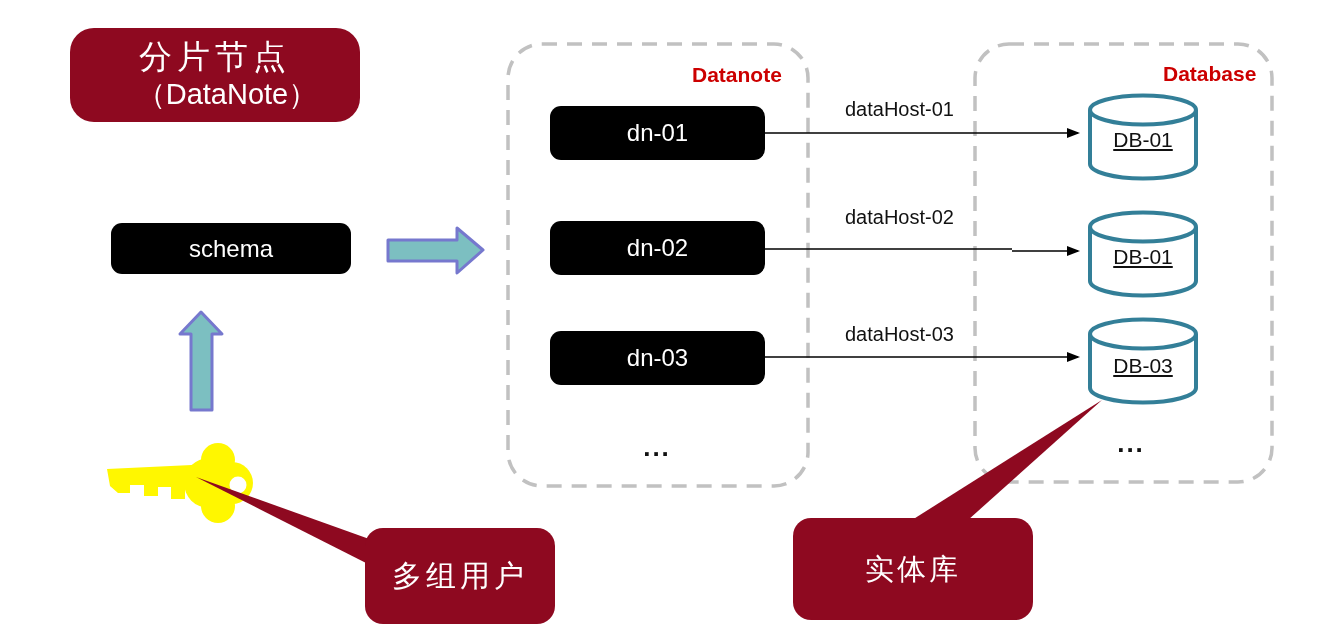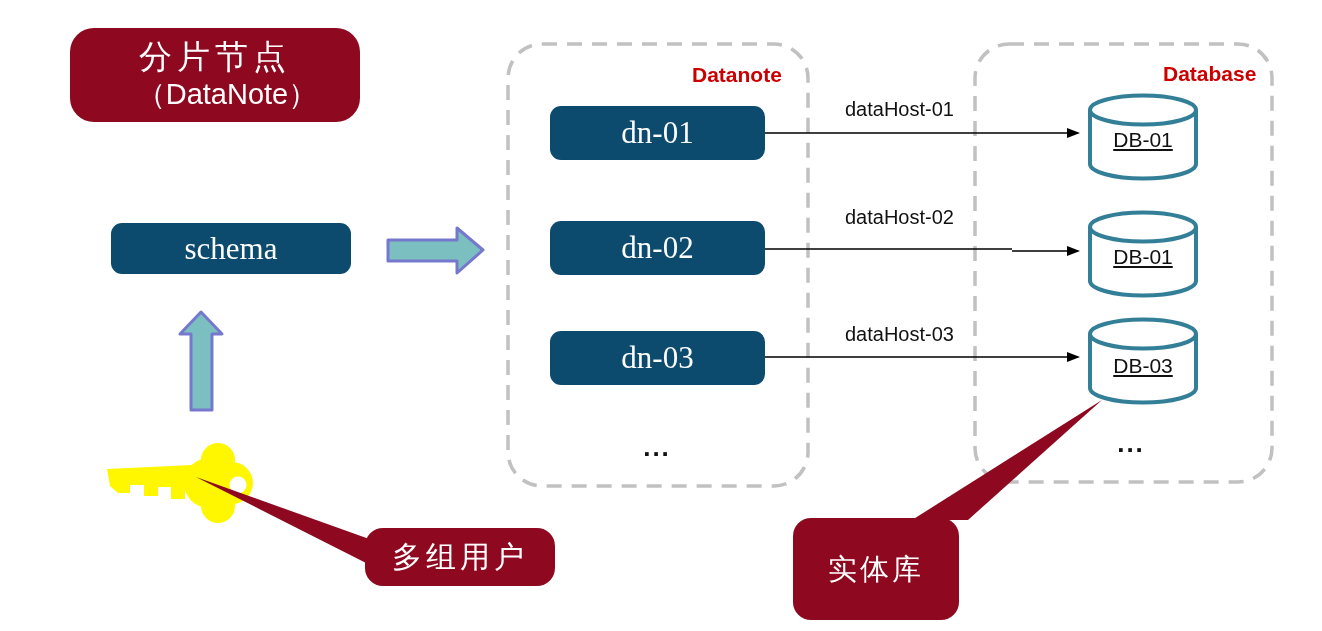--- a/index.html
+++ b/index.html
@@ -26,29 +26,28 @@
     text-align: center;
     z-index: 3;
   }
   .title-box { left: 70px; top: 28px; width: 290px; height: 94px; border-radius: 24px; }
   .title-cn { font-family: Liberation Serif, serif; font-size: 33px; letter-spacing: 5px; line-height: 1.2; }
   .title-en { font-family: "Liberation Sans", sans-serif; font-size: 29px; line-height: 1.2; margin-left: 24px; }
 
   
   .green-box {
     position: absolute;
-    background: #0c4a6e;
+    background: #000000;
     color: #ffffff;
     border-radius: 11px;
     display: flex;
     align-items: center;
     justify-content: center;
     z-index: 3;
-    font-size: 31px;
-    font-family: Liberation Serif, serif;
+    font-size: 24px;
   }
   .schema-box { left: 111px; top: 223px; width: 240px; height: 51px; }
   .dn-box { left: 550px; width: 215px; height: 54px; }
   .dn-1 { top: 106px; }
   .dn-2 { top: 221px; }
   .dn-3 { top: 331px; }
 
   
   .group-label {
     position: absolute;
@@ -94,24 +93,24 @@
     text-align: center;
     font-size: 26px;
     font-weight: bold;
     color: #111111;
     z-index: 3;
     letter-spacing: 2px;
   }
   .ellipsis-left { left: 629px; top: 432px; }
   .ellipsis-right { left: 1103px; top: 428px; }
 
-  .users-callout { left: 365px; top: 528px; width: 190px; height: 58px; border-radius: 18px; justify-content: center; }
+  .users-callout { left: 365px; top: 528px; width: 190px; height: 96px; border-radius: 18px; justify-content: center; }
   .users-callout .cn { font-family: "DejaVu Serif", serif; font-size: 30px; letter-spacing: 4px; }
 
-  .datahost-callout { left: 793px; top: 518px; width: 166px; height: 102px; border-radius: 18px; gap: 44px; }
+  .datahost-callout { left: 793px; top: 518px; width: 240px; height: 102px; border-radius: 18px; gap: 44px; }
   .datahost-callout .cn { font-family: "DejaVu Serif", serif; font-size: 29px; letter-spacing: 3px; line-height: 1.2; }
   .datahost-callout .en { font-family: "Liberation Sans", sans-serif; font-size: 29px; line-height: 1.2; }
 </style>
 </head>
 <body>
 
 <div class="canvas">
 
   <svg class="layer" width="1322" height="631" viewBox="0 0 1322 631">
     <defs>

